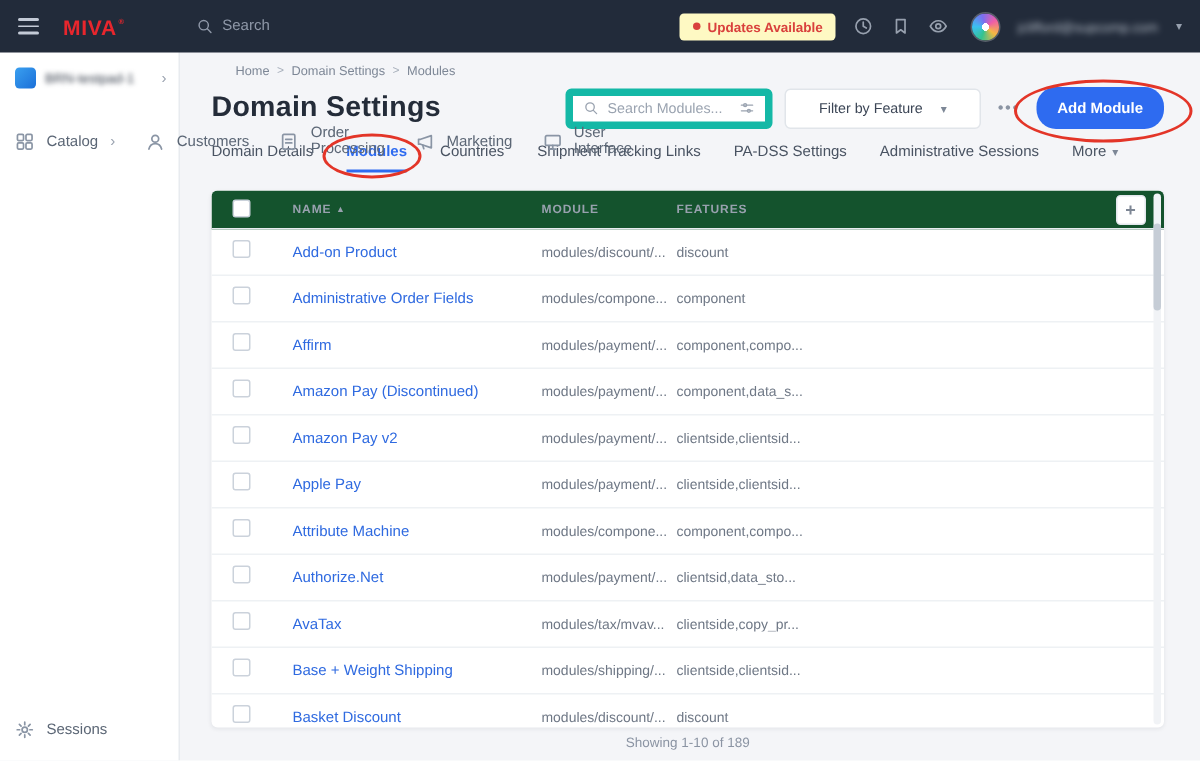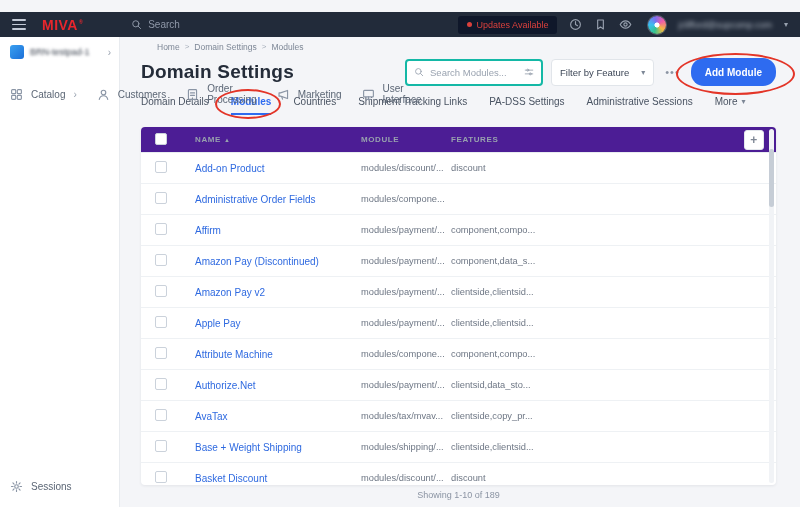--- a/index.html
+++ b/index.html
@@ -1,31 +1,31 @@
 <!DOCTYPE html>
 <html><head>
 <meta charset="utf-8">
 <style>
   * { margin:0; padding:0; box-sizing:border-box; }
   html,body { width:800px; height:507px; overflow:hidden; }
   body { font-family:"Liberation Sans", sans-serif; background:#f4f5f8; position:relative; color:#3c4656; }
   svg.ic { stroke:currentColor; fill:none; stroke-width:1.4; stroke-linecap:round; stroke-linejoin:round; display:block; }
 
   
-  .topbar { position:absolute; top:0; left:0; right:0; height:25px; background:#222b3a; display:flex; align-items:center; padding:0 12px; z-index:10;margin-top:12px; }
+  .topbar { position:absolute; top:0; left:0; right:0; height:35px; background:#222b3a; display:flex; align-items:center; padding:0 12px; z-index:10; }
   .hamburger { width:14px; display:flex; flex-direction:column; gap:3px; cursor:pointer; margin-right:16px; }
   .hamburger span { height:1.6px; background:#c3cad6; border-radius:1px; }
   .logo { color:#e8262d; font-weight:bold; font-size:14px; letter-spacing:.5px; display:flex; align-items:flex-start; margin-right:48px; }
   .logo sup { font-size:5px; margin-top:2px; margin-left:1px; }
   .topbar-search { display:flex; align-items:center; gap:6px; color:#8f98a8; }
   .topbar-search svg { width:11px; height:11px; }
   .topbar-search input { background:transparent; border:none; outline:none; color:#c3cad6; font-size:10px; width:100px; font-family:"Liberation Sans", sans-serif; }
   .topbar-search input::placeholder { color:#8f98a8; }
   .topbar-right { margin-left:auto; display:flex; align-items:center; gap:12px; }
-  .updates-pill { background:#0f172a; color:#d9403c; font-size:9px; font-weight:normal; padding:4px 9px; border-radius:3px; display:flex; align-items:center; gap:5px; cursor:pointer; white-space:nowrap; }
+  .updates-pill { background:#fef9c3; color:#d9403c; font-size:9px; font-weight:bold; padding:4px 9px; border-radius:3px; display:flex; align-items:center; gap:5px; cursor:pointer; white-space:nowrap; }
   .updates-pill .dot { width:5px; height:5px; border-radius:50%; background:#d9403c; }
   .top-icon { color:#97a0ae; cursor:pointer; }
   .top-icon svg { width:13px; height:13px; }
   .avatar { width:18px; height:18px; border-radius:50%; margin-left:4px; cursor:pointer;
     background:
       radial-gradient(circle at 50% 50%, #ffffff 0 2.5px, rgba(255,255,255,0) 2.6px),
       conic-gradient(from 200deg, #34c38f, #3bc0f0, #7a6ff0, #ef5da8, #f5b942, #34c38f);
     box-shadow:0 0 0 1px rgba(255,255,255,.25); }
   .user-email { color:#c8d0da; font-size:9px; max-width:100px; overflow:hidden; white-space:nowrap; }
   .redacted { filter:blur(2px); opacity:.85; }
@@ -44,37 +44,37 @@
   .settings-item svg { width:13px; height:13px; color:#8a95a5; }
 
   
   .main { position:absolute; left:121px; top:32px; right:0; bottom:0; padding:10px 24px 0 20px; overflow:hidden; }
   .breadcrumb { display:flex; gap:5px; font-size:8.5px; color:#7d8796;margin-left:16px; }
   .breadcrumb .crumb { cursor:pointer; }
   .breadcrumb .sep { color:#a6aeba; font-size:8px; }
   .header-row { display:flex; align-items:center; margin-top:6px; height:28px; }
   .page-title { font-size:19px; color:#242c39; font-weight:bold; letter-spacing:.2px; }
   .toolbar { margin-left:auto; display:flex; align-items:center; gap:8px; }
-  .search-modules { width:138px; height:27px; background:#fff; border:2px solid #14b8a6; border-radius:4px; display:flex; align-items:center; padding:0 7px; gap:6px; color:#9aa3b0; }
+  .search-modules { width:138px; height:27px; background:#fff; border:5px solid #14b8a6; border-radius:4px; display:flex; align-items:center; padding:0 7px; gap:6px; color:#9aa3b0; }
   .search-modules svg { width:10px; height:10px; flex:none; }
   .search-modules input { border:none; outline:none; flex:1; min-width:0; font-size:9.5px; color:#4a5260; font-family:"Liberation Sans", sans-serif; }
   .search-modules input::placeholder { color:#9aa3b0; }
-  .filter-btn { height:27px; background:#fff; border:1px solid #e1e5ea; border-radius:4px; display:flex; align-items:center; gap:12px; padding:0 8px; font-size:9.5px; color:#3c4656; cursor:pointer; white-space:nowrap; }
+  .filter-btn { height:27px; background:#fff; border:1px solid #e1e5ea; border-radius:4px; display:flex; align-items:center; gap:12px; padding:0 22px; font-size:9.5px; color:#3c4656; cursor:pointer; white-space:nowrap; }
   .filter-btn .chev { font-size:8px; color:#7d8796; }
   .dots-btn { color:#8b94a3; font-size:11px; letter-spacing:1px; cursor:pointer; padding:0 3px; }
   .add-btn { height:28px; background:#2e6bf0; color:#fff; border:none; border-radius:13px; font-size:10px; font-weight:bold; padding:0 14px; cursor:pointer; font-family:"Liberation Sans", sans-serif; }
 
   .tabs { display:flex; gap:22px; margin-top:10px; align-items:flex-end; }
   .tab { font-size:10px; color:#495362; padding-bottom:6px; border-bottom:2px solid transparent; cursor:pointer; white-space:nowrap; display:flex; align-items:center; gap:4px; }
   .tab.active { color:#2e6bf0; border-bottom-color:#2e6bf0; font-weight:bold; }
   .tab .chev { font-size:8px; color:#7d8796; }
 
   .card { margin-top:12px; background:#fff; border-radius:4px; box-shadow:0 1px 3px rgba(29,37,45,.08); height:358px; overflow:hidden; position:relative; }
   .thead, .trow { display:grid; grid-template-columns:40px 166px 90px 1fr 44px; align-items:center; padding-left:14px; }
-  .thead { height:26px; border-bottom:1px solid #e8ecf0; background:#4c1d95; font-size:8px; font-weight:bold; color:#98a1ae; letter-spacing:.6px; }
+  .thead { height:26px; border-bottom:1px solid #e8ecf0; background:#14532d; font-size:8px; font-weight:bold; color:#98a1ae; letter-spacing:.6px; }
   .th { display:flex; align-items:center; gap:3px; cursor:pointer; }
   .sort-ic { font-size:6px; color:#98a1ae; }
   .add-col-btn { width:20px; height:20px; border:1px solid #e3e7ec; background:#fff; border-radius:3px; color:#7d8694; font-size:12px; display:flex; align-items:center; justify-content:center; margin-left:auto; margin-right:12px; cursor:pointer; }
   .trow { height:31px; border-bottom:1px solid #eef1f4; }
   .checkbox { width:12px; height:12px; border:1px solid #cbd2db; border-radius:2px; background:#fff; display:inline-block; cursor:pointer; }
   .cell-name { font-size:10px; color:#2f6ae0; text-decoration:none; cursor:pointer; white-space:nowrap; overflow:hidden; }
   .cell-dim { font-size:9.3px; color:#6e7785; white-space:nowrap; overflow:hidden; padding-right:6px; }
   .vscroll { position:absolute; top:2px; right:2px; width:5px; bottom:2px; background:#f1f3f6; border-radius:3px; }
   .vscroll .thumb { position:absolute; top:20px; height:58px; width:5px; background:#c6cdd6; border-radius:3px; cursor:grab; }
   .table-footer { text-align:center; margin-top:5px; font-size:9px; color:#8b94a3; }
@@ -256,20 +256,21 @@
       <span><span class="checkbox"></span></span>
       <a class="cell-name">Add-on Product</a>
       <span class="cell-dim">modules/discount/...</span>
       <span class="cell-dim">discount</span>
       <span></span>
     </div>
     <div class="trow">
       <span><span class="checkbox"></span></span>
       <a class="cell-name">Administrative Order Fields</a>
       <span class="cell-dim">modules/compone...</span>
+      <span class="cell-dim">component</span>
       <span></span>
     </div>
     <div class="trow">
       <span><span class="checkbox"></span></span>
       <a class="cell-name">Affirm</a>
       <span class="cell-dim">modules/payment/...</span>
       <span class="cell-dim">component,compo...</span>
       <span></span>
     </div>
     <div class="trow">

